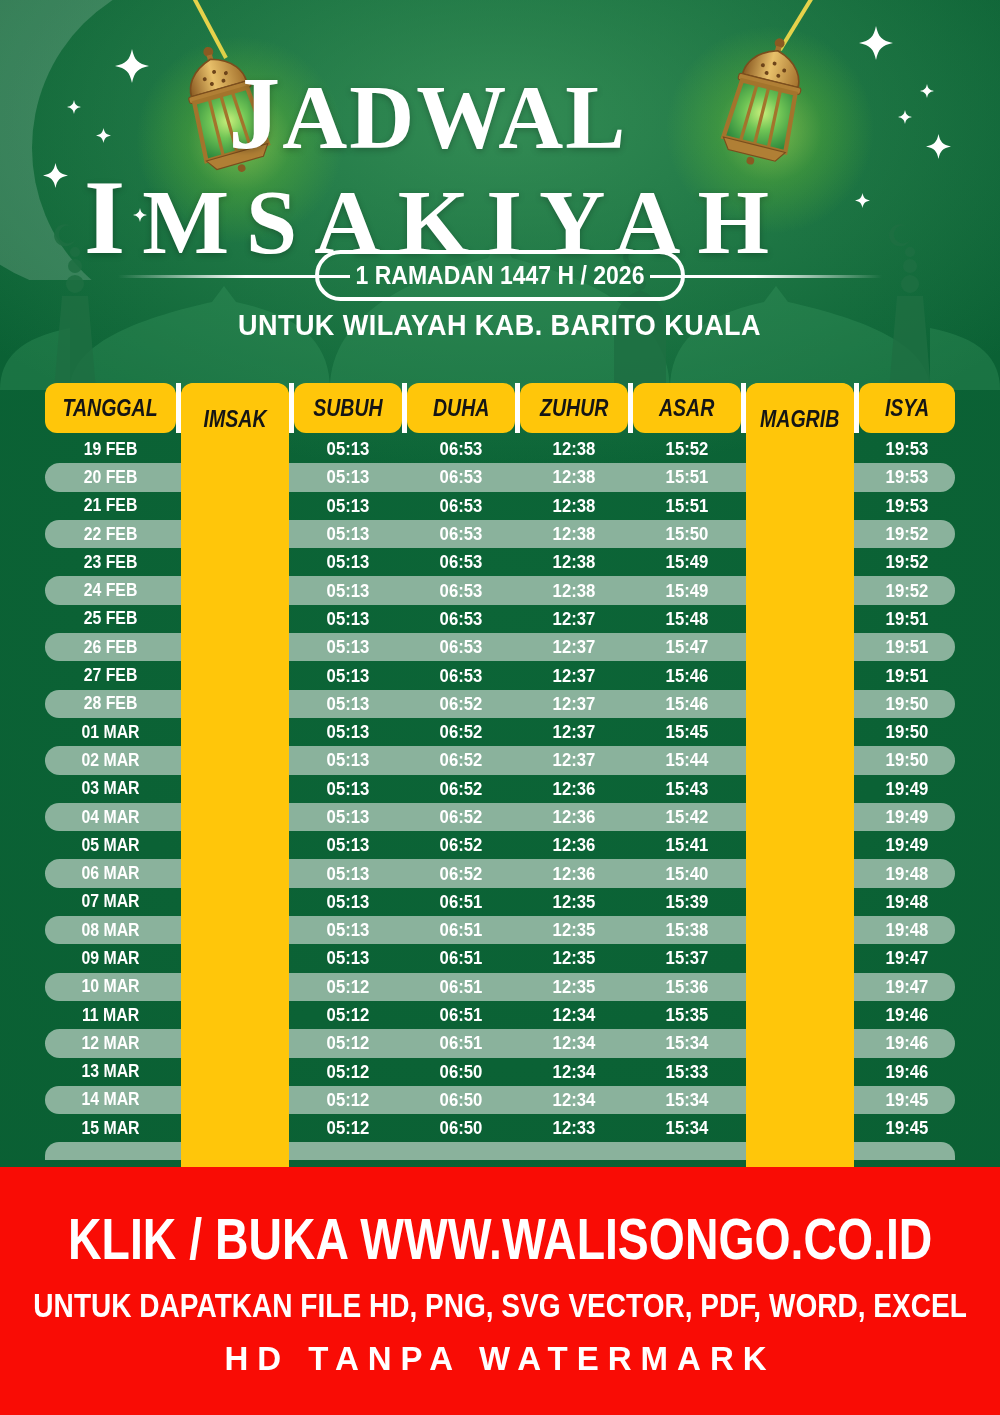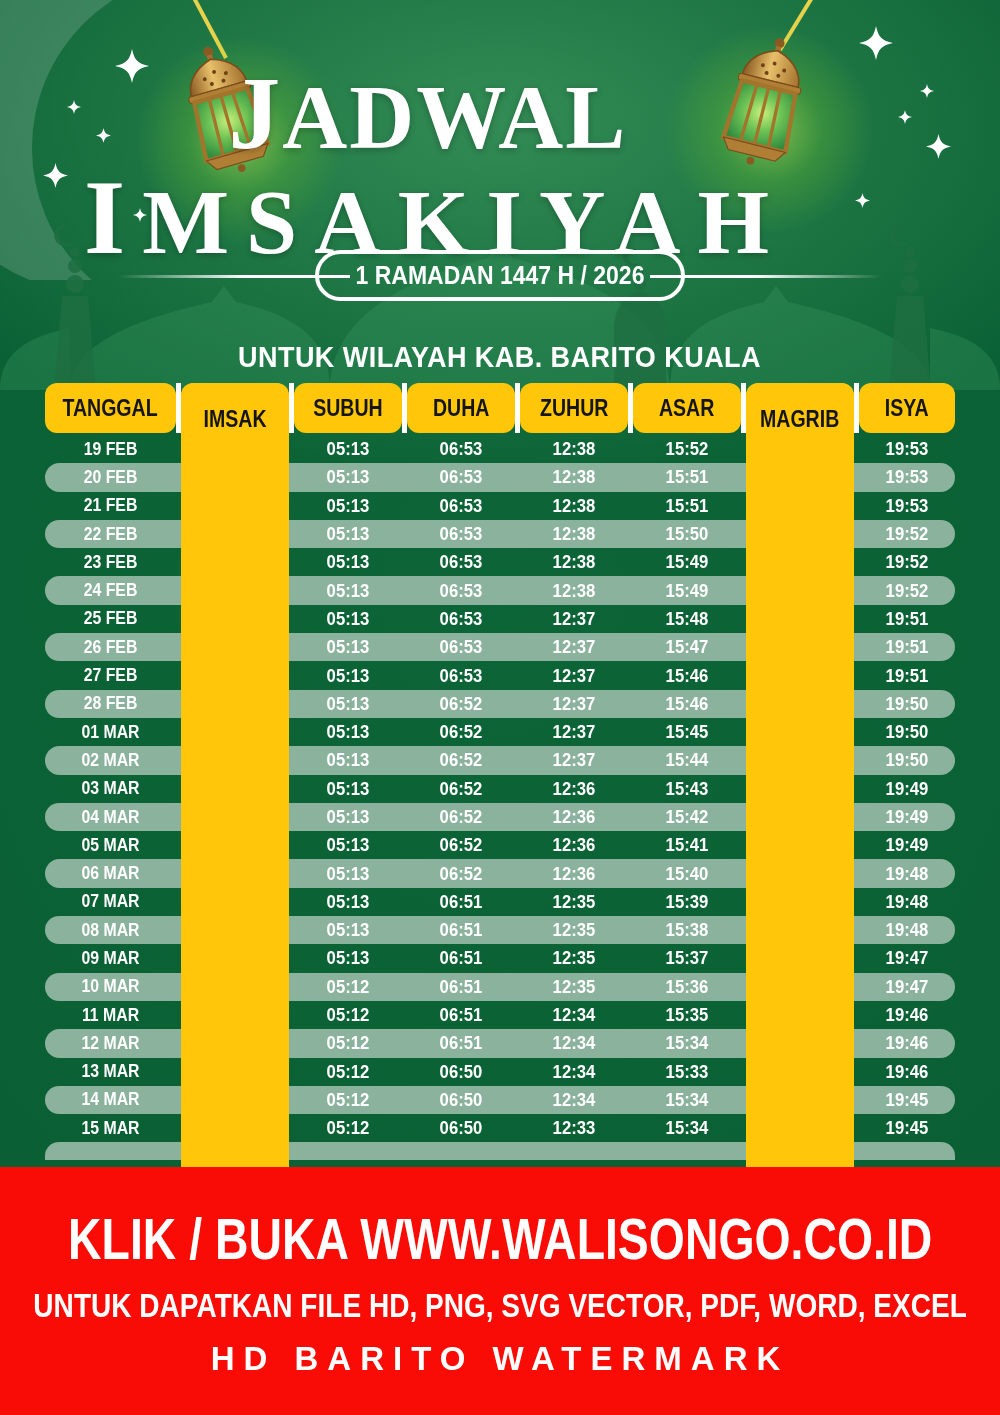--- a/index.html
+++ b/index.html
@@ -31,30 +31,30 @@
   .badge {
     position:absolute; left:50%; transform:translateX(-50%);
     border:4px solid #fff; border-radius:27px; padding:7px 24px;
     color:#fff; font-weight:bold; font-size:25px; white-space:nowrap; background:transparent;
   }
   .badge-inner { display:inline-block; transform:scaleX(.92); }
   .badge-line { position:absolute; top:25px; height:3px; width:232px; }
   .badge-line.left  { left:118px;  background:linear-gradient(90deg, rgba(255,255,255,0), #fff 55%); }
   .badge-line.right { right:118px; background:linear-gradient(270deg, rgba(255,255,255,0), #fff 55%); }
   .subtitle {
-    position:absolute; left:0; top:340px; width:1000px; text-align:center;
+    position:absolute; left:0; top:308px; width:1000px; text-align:center;
     color:#fff; font-weight:bold; font-size:30px; letter-spacing:.5px;
   }
   .subtitle span { display:inline-block; transform:scaleX(.9); white-space:nowrap; }
   
   .tableWrap { position:absolute; left:45px; top:383px; width:910px; height:784px; }
   .band { position:absolute; top:0; height:784px; width:108px; background:#ffc60a; border-radius:14px 14px 0 0; z-index:2; }
   .band-imsak  { left:136px; }
   .band-magrib { left:701px; }
-  .thead { position:relative; height:46px; z-index:3; }
+  .thead { position:relative; height:46px; z-index:3;font-style:italic; }
   .hcell {
     position:absolute; top:0; height:50px; background:#ffc60a; border-radius:12px;
     display:flex; align-items:center; justify-content:center;
     font-weight:bold; font-size:23px; color:#151515;
   }
   .hcell span { display:inline-block; transform:scaleX(.85); white-space:nowrap; }
   .hcell.hc1, .hcell.hc6 { border-radius:12px 12px 0 0;align-items:flex-end; }
   .hgap { position:absolute; top:0; width:5px; height:50px; background:#fff; z-index:4; }
   .tbody { position:relative; margin-top:6px; z-index:1; }
   .row { position:relative; height:28.3px; }
@@ -524,16 +524,16 @@
           <div class="cell c7">19:45</div>
         </div>
       </div>
     <div class="partial-row"></div>
   </div>
 
   
   <div class="footer">
     <div class="footer-line1">KLIK / BUKA WWW.WALISONGO.CO.ID</div>
     <div class="footer-line2">UNTUK DAPATKAN FILE HD, PNG, SVG VECTOR, PDF, WORD, EXCEL</div>
-    <div class="footer-line3">HD BARITO WATERMARK</div>
+    <div class="footer-line3">HD TANPA WATERMARK</div>
   </div>
 
 </div>
 
 </body></html>

